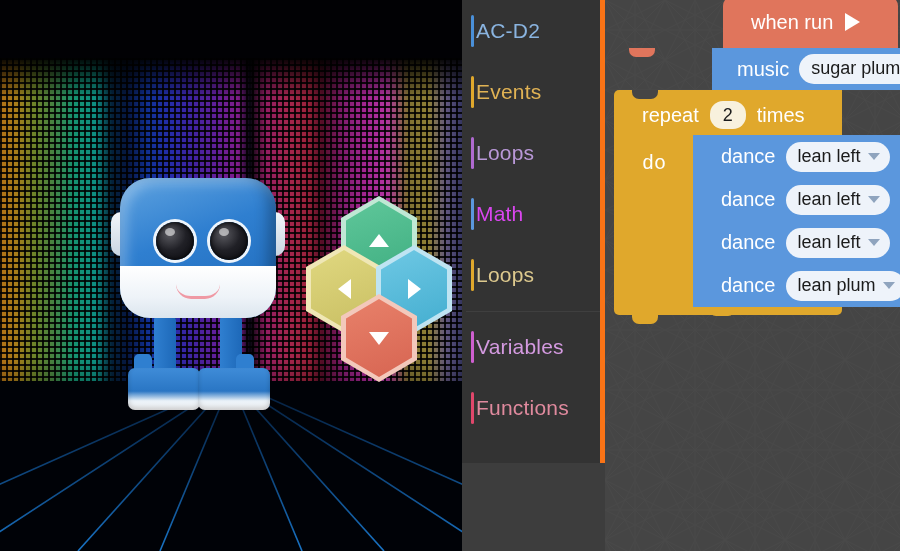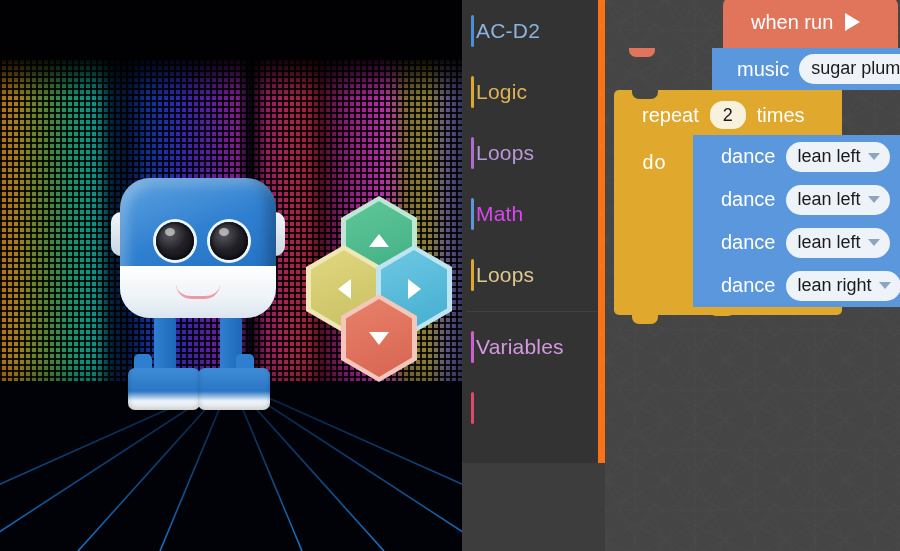--- a/index.html
+++ b/index.html
@@ -95,21 +95,21 @@
   .hex.right .inner{background:linear-gradient(160deg,#6ec8e4,#44aed0);}
   .hex.down{left:35px;top:98px;background:#f3c8bb;}
   .hex.down .inner{background:linear-gradient(160deg,#e8816a,#d76552);}
   .tri-up{border-left:10px solid transparent;border-right:10px solid transparent;border-bottom:13px solid #fff;}
   .tri-down{border-left:10px solid transparent;border-right:10px solid transparent;border-top:13px solid #fff;}
   .tri-left{border-top:10px solid transparent;border-bottom:10px solid transparent;border-right:13px solid #fff;}
   .tri-right{border-top:10px solid transparent;border-bottom:10px solid transparent;border-left:13px solid #fff;}
 
   
   .sidebar{position:relative;width:143px;height:463px;background:#333333;
-    border-right:7px solid #f97316;box-sizing:border-box;}
+    border-right:5px solid #f97316;box-sizing:border-box;}
   .cat{position:relative;height:61px;display:flex;align-items:center;padding-left:14px;box-sizing:border-box;}
   .cat .bar{position:absolute;left:9px;top:50%;transform:translateY(-50%);width:3px;height:32px;border-radius:2px;}
   .cat .lbl{font-size:21px;letter-spacing:.2px;}
   .cat-sep{height:1px;background:#3f3f3f;margin:6px 0 4px 4px;}
 
   
   .workspace{position:relative;flex:1;height:551px;overflow:hidden;background:#454545;}
   .ws-pattern{position:absolute;inset:0;opacity:.5;}
 
   .blocks{position:absolute;left:8px;top:-4px;}
@@ -242,21 +242,21 @@
 
   <div class="sidebar">
 
     <div class="cat">
       <span class="bar" style="background:#4a90d9"></span>
       <span class="lbl" style="color:#8ab4e0">AC-D2</span>
     </div>
 
     <div class="cat">
       <span class="bar" style="background:#e0a82c"></span>
-      <span class="lbl" style="color:#e0b254">Logic</span>
+      <span class="lbl" style="color:#e0b254">Events</span>
     </div>
 
     <div class="cat">
       <span class="bar" style="background:#b06ad0"></span>
       <span class="lbl" style="color:#b998d8">Loops</span>
     </div>
 
     <div class="cat">
       <span class="bar" style="background:#5b97dd"></span>
       <span class="lbl" style="color:#d946ef">Math</span>
@@ -269,20 +269,21 @@
 
     <div class="cat-sep"></div>
 
     <div class="cat">
       <span class="bar" style="background:#cf5fd0"></span>
       <span class="lbl" style="color:#d49ae0">Variables</span>
     </div>
 
     <div class="cat">
       <span class="bar" style="background:#e0476b"></span>
+      <span class="lbl" style="color:#e08a9e">Functions</span>
     </div>
 
   </div>
 
   <div class="workspace">
     <svg class="ws-pattern" width="295" height="551">
       <defs>
         <pattern id="star" width="60" height="60" patternUnits="userSpaceOnUse">
           <rect width="60" height="60" fill="#454545"></rect>
           <g stroke="#4d4d4d" stroke-width="1" fill="none">
@@ -350,21 +351,21 @@
         <span class="pill">
           <span class="blk-text-dark">lean left</span>
           <span class="caret"></span>
         </span>
       </div>
       <div class="dance-notch" style="top:268px"></div>
 
       <div class="dance" style="top:268px">
         <span class="blk-text">dance</span>
         <span class="pill">
-          <span class="blk-text-dark">lean right</span>
+          <span class="blk-text-dark">lean plum</span>
           <span class="caret"></span>
         </span>
       </div>
       <div class="dance-notch" style="top:311px;background:#e0a82c"></div>
 
     </div>
   </div>
 
 </div>
 

